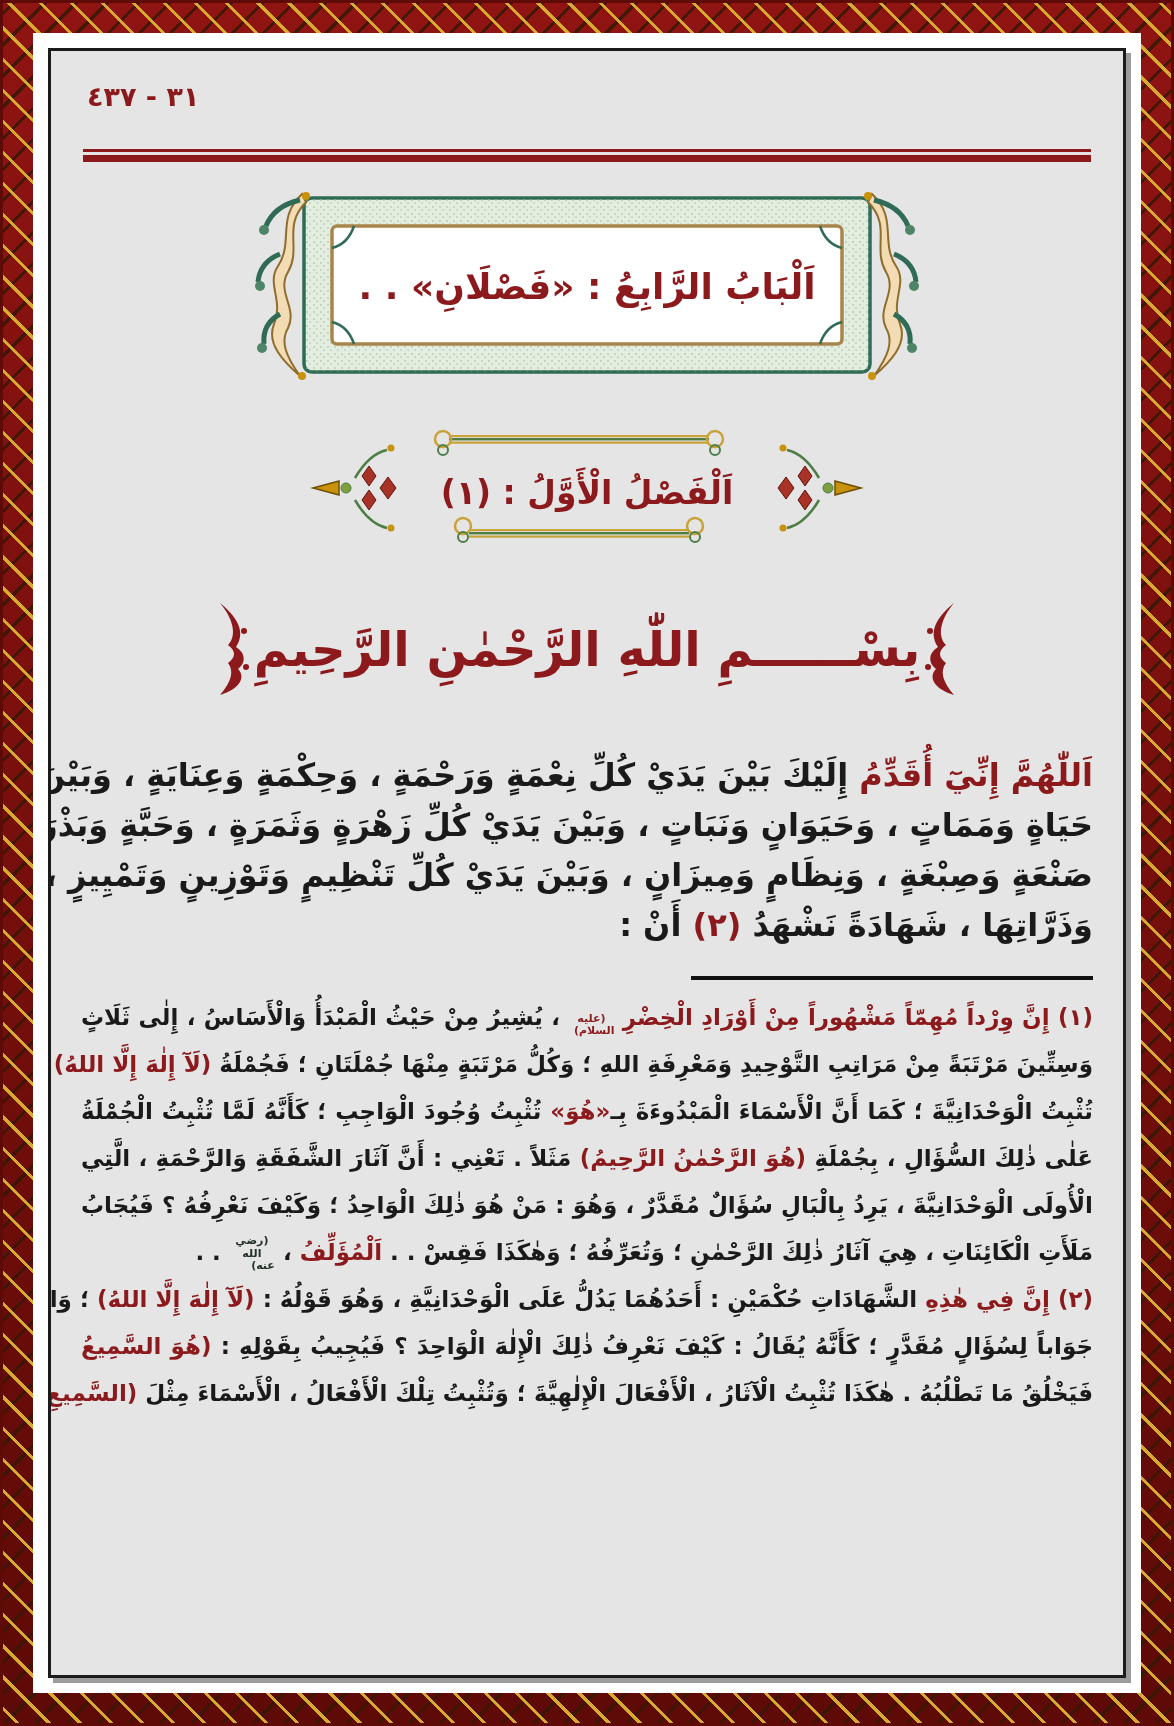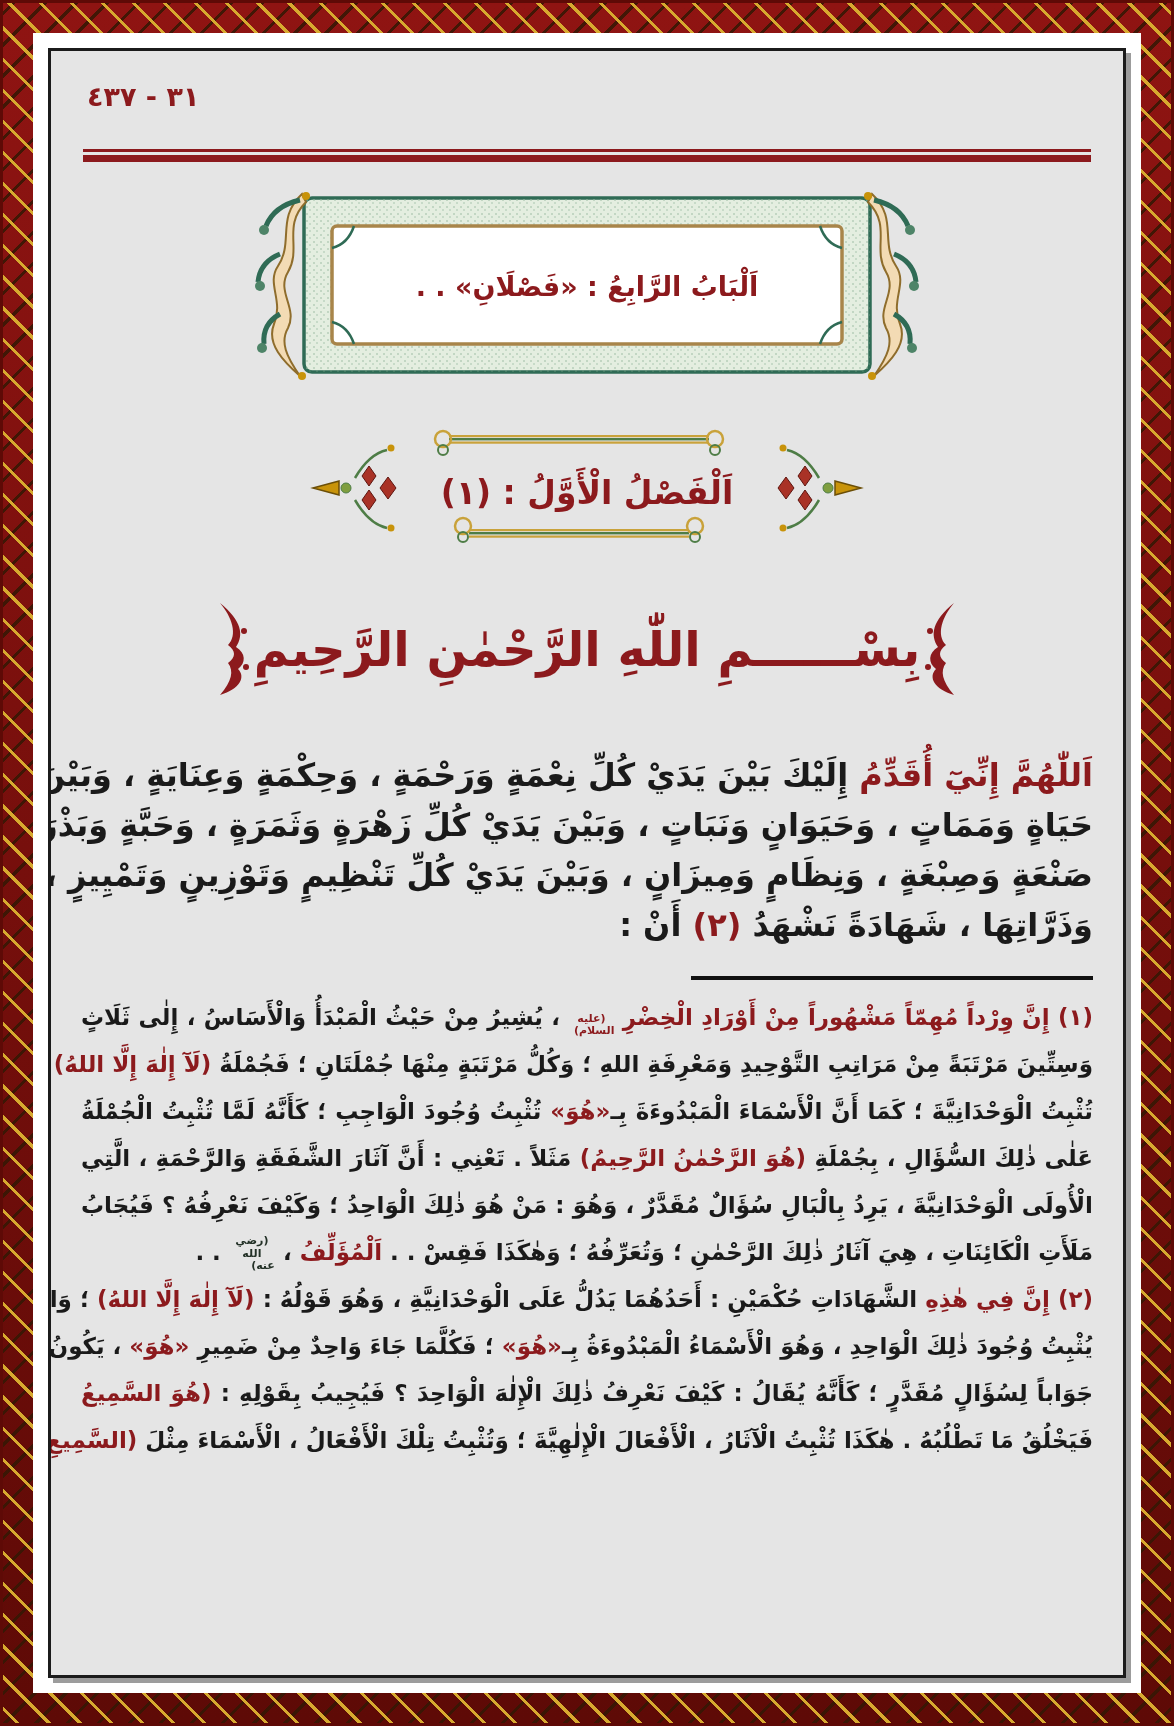--- a/index.html
+++ b/index.html
@@ -26,21 +26,21 @@
   .hdr{position:relative;padding-top:26px;height:56px;}
   .page-num{position:absolute;left:8px;top:30px;font-size:27px;font-weight:700;color:var(--maroon);}
   .hdr-title{text-align:center;font-size:30px;font-weight:700;color:var(--maroon);}
   .double-rule{margin:16px 4px 0 4px;height:3px;border-top:3px solid var(--maroon);border-bottom:7px solid var(--maroon);}
 
   
   .cartouche{position:relative;width:690px;height:208px;margin:22px auto 0;}
   .cartouche svg{position:absolute;inset:0;}
   .cartouche-title{
     position:absolute;inset:0;display:flex;align-items:center;justify-content:center;
-    font-size:27px;font-weight:700;color:var(--maroon);padding-bottom:4px;
+    font-size:36px;font-weight:700;color:var(--maroon);padding-bottom:4px;
   }
 
   
   .section-orn{position:relative;width:580px;height:124px;margin:34px auto 0;}
   .section-orn svg{position:absolute;inset:0;}
   .section-title{
     position:absolute;inset:0;display:flex;align-items:center;justify-content:center;
     font-size:33px;font-weight:700;color:var(--maroon);padding-top:8px;
   }
 
@@ -168,21 +168,20 @@
         <div class="fn-block">
             <div class="tline"><span class="seg r">(١) إِنَّ وِرْداً مُهِمّاً مَشْهُوراً مِنْ أَوْرَادِ الْخِضْرِ </span><span class="seg rnd-r">(عليه السلام)</span><span class="seg b"> ، يُشِيرُ مِنْ حَيْثُ الْمَبْدَأُ وَالْأَسَاسُ ، إِلٰى ثَلَاثٍ</span></div>
             <div class="tline"><span class="seg b">وَسِتِّينَ مَرْتَبَةً مِنْ مَرَاتِبِ التَّوْحِيدِ وَمَعْرِفَةِ اللهِ ؛ وَكُلُّ مَرْتَبَةٍ مِنْهَا جُمْلَتَانِ ؛ فَجُمْلَةُ </span><span class="seg r">(لَآ إِلٰهَ إِلَّا اللهُ)</span></div>
             <div class="tline"><span class="seg b">تُثْبِتُ الْوَحْدَانِيَّةَ ؛ كَمَا أَنَّ الْأَسْمَاءَ الْمَبْدُوءَةَ بِـ</span><span class="seg r">«هُوَ»</span><span class="seg b"> تُثْبِتُ وُجُودَ الْوَاجِبِ ؛ كَأَنَّهُ لَمَّا تُثْبِتُ الْجُمْلَةُ</span></div>
             <div class="tline"><span class="seg b">عَلٰى ذٰلِكَ السُّؤَالِ ، بِجُمْلَةِ </span><span class="seg r">(هُوَ الرَّحْمٰنُ الرَّحِيمُ)</span><span class="seg b"> مَثَلاً . تَعْنِي : أَنَّ آثَارَ الشَّفَقَةِ وَالرَّحْمَةِ ، الَّتِي</span></div>
             <div class="tline"><span class="seg b">الْأُولَى الْوَحْدَانِيَّةَ ، يَرِدُ بِالْبَالِ سُؤَالٌ مُقَدَّرٌ ، وَهُوَ : مَنْ هُوَ ذٰلِكَ الْوَاحِدُ ؛ وَكَيْفَ نَعْرِفُهُ ؟ فَيُجَابُ</span></div>
             <div class="tline nojust"><span class="seg b">مَلَأَتِ الْكَائِنَاتِ ، هِيَ آثَارُ ذٰلِكَ الرَّحْمٰنِ ؛ وَتُعَرِّفُهُ ؛ وَهٰكَذَا فَقِسْ . . </span><span class="seg r">اَلْمُؤَلِّفُ</span><span class="seg b"> ، </span><span class="seg rnd-b">(رضي الله عنه)</span><span class="seg b"> . .</span></div>
           </div>
         <div class="fn-block">
             <div class="tline"><span class="seg r">(٢) إِنَّ فِي هٰذِهِ </span><span class="seg b">الشَّهَادَاتِ حُكْمَيْنِ : أَحَدُهُمَا يَدُلُّ عَلَى الْوَحْدَانِيَّةِ ، وَهُوَ قَوْلُهُ : </span><span class="seg r">(لَآ إِلٰهَ إِلَّا اللهُ)</span><span class="seg b"> ؛ وَالْآخَرُ</span></div>
-            <div class="tline"><span class="seg b">يُثْبِتُ وُجُودَ ذٰلِكَ الْوَاحِدِ ، وَهُوَ الْأَسْمَاءُ الْمَبْدُوءَةُ بِـ</span><span class="seg r">«هُوَ»</span><span class="seg b"> ؛ فَكُلَّمَا جَاءَ وَاحِدٌ مِنْ ضَمِيرِ </span><span class="seg r">«هُوَ»</span><span class="seg b"> ، يَكُونُ</span></div>
             <div class="tline"><span class="seg b">جَوَاباً لِسُؤَالٍ مُقَدَّرٍ ؛ كَأَنَّهُ يُقَالُ : كَيْفَ نَعْرِفُ ذٰلِكَ الْإِلٰهَ الْوَاحِدَ ؟ فَيُجِيبُ بِقَوْلِهِ : </span><span class="seg r">(هُوَ السَّمِيعُ</span></div>
             <div class="tline"><span class="seg b">فَيَخْلُقُ مَا تَطْلُبُهُ . هٰكَذَا تُثْبِتُ الْآثَارُ ، الْأَفْعَالَ الْإِلٰهِيَّةَ ؛ وَتُثْبِتُ تِلْكَ الْأَفْعَالُ ، الْأَسْمَاءَ مِثْلَ </span><span class="seg r">(السَّمِيعِ</span></div>
           </div>
       </div>
 
     </div>
   </div>
 </div>
 
 </body></html>

